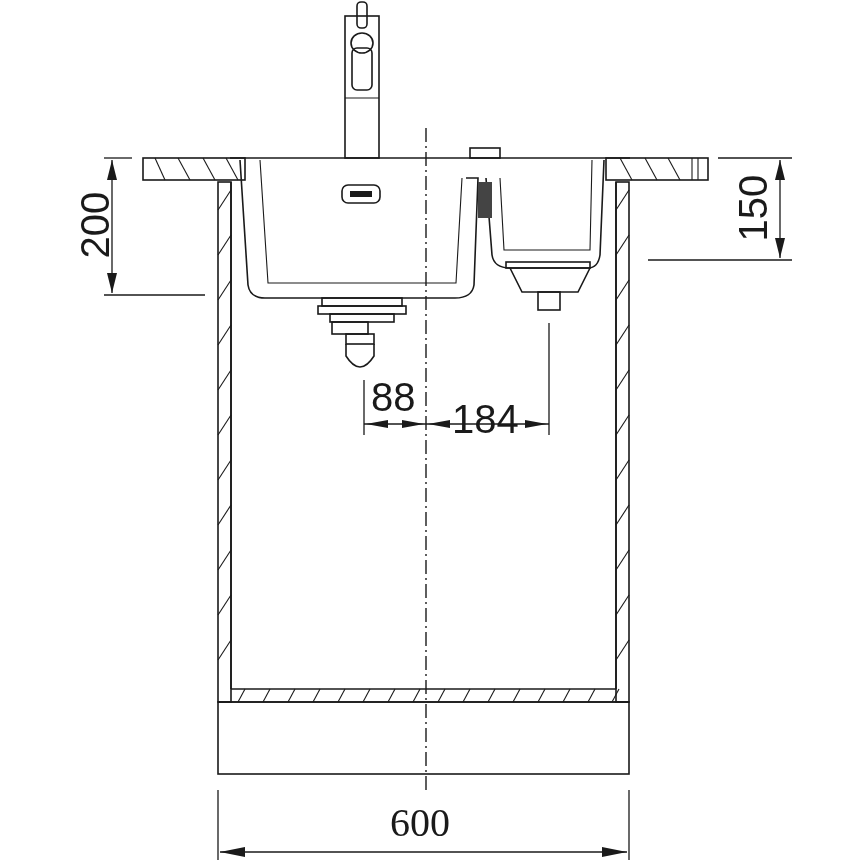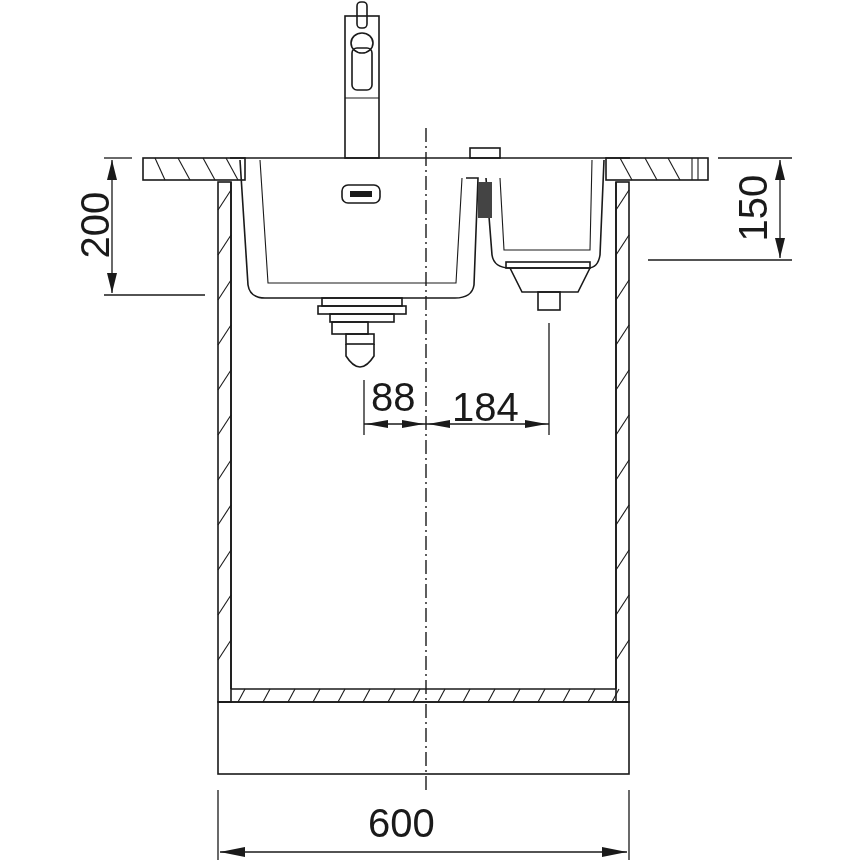--- a/index.html
+++ b/index.html
@@ -163,14 +163,14 @@
     <line x1="629" y1="790" x2="629" y2="860" class="dim"></line>
     <line x1="220" y1="852" x2="627" y2="852" class="dim"></line>
     <polygon points="220,852 245,847 245,857" class="arrow"></polygon>
     <polygon points="627,852 602,847 602,857" class="arrow"></polygon>
   </g>
 </svg>
 
 <div class="lbl" style="left:60px; top:205px; transform: rotate(-90deg); transform-origin: center; width:70px; text-align:center;">200</div>
 <div class="lbl" style="left:718px; top:188px; transform: rotate(-90deg); transform-origin: center; width:70px; text-align:center;">150</div>
 <div class="lbl" style="left:371px; top:377px;">88</div>
-<div class="lbl" style="left:452px; top:387px;">184</div>
-<div class="lbl" style="left:368px; top:803px;">600</div>
+<div class="lbl" style="left:452px; top:399px;">184</div>
+<div class="lbl" style="left:390px; top:803px;font-family:Liberation Serif, serif;">600</div>
 
 </body></html>

